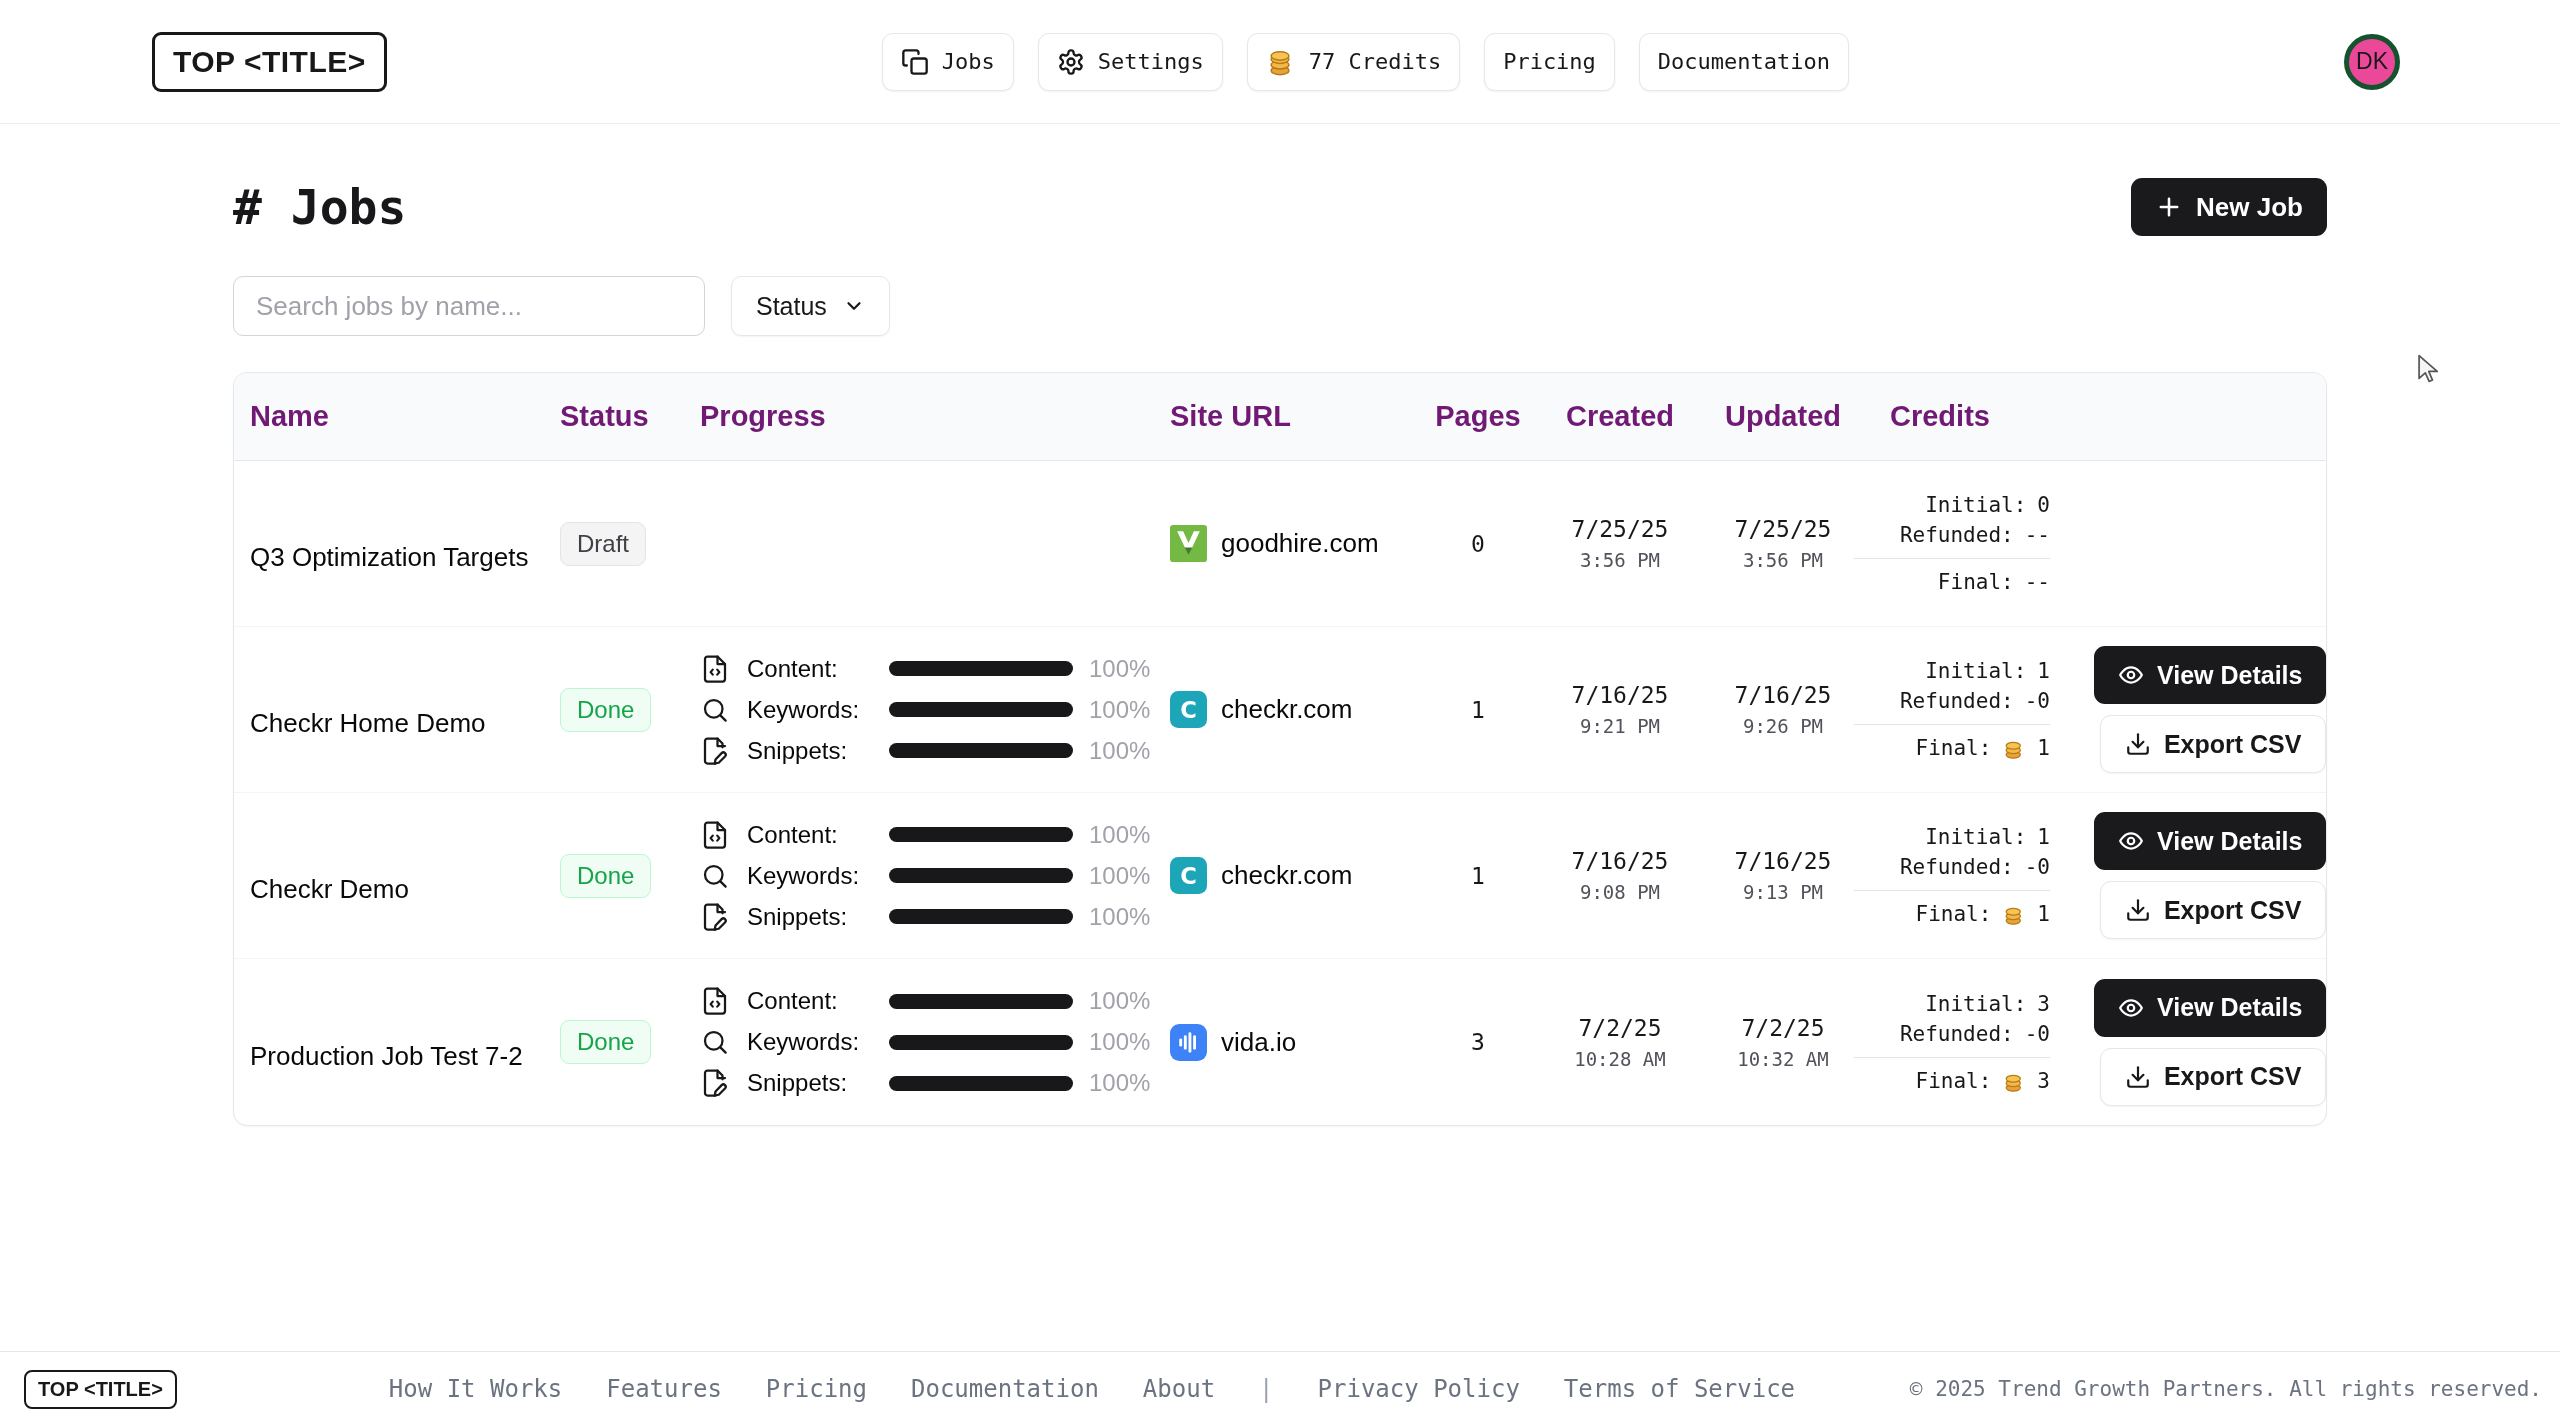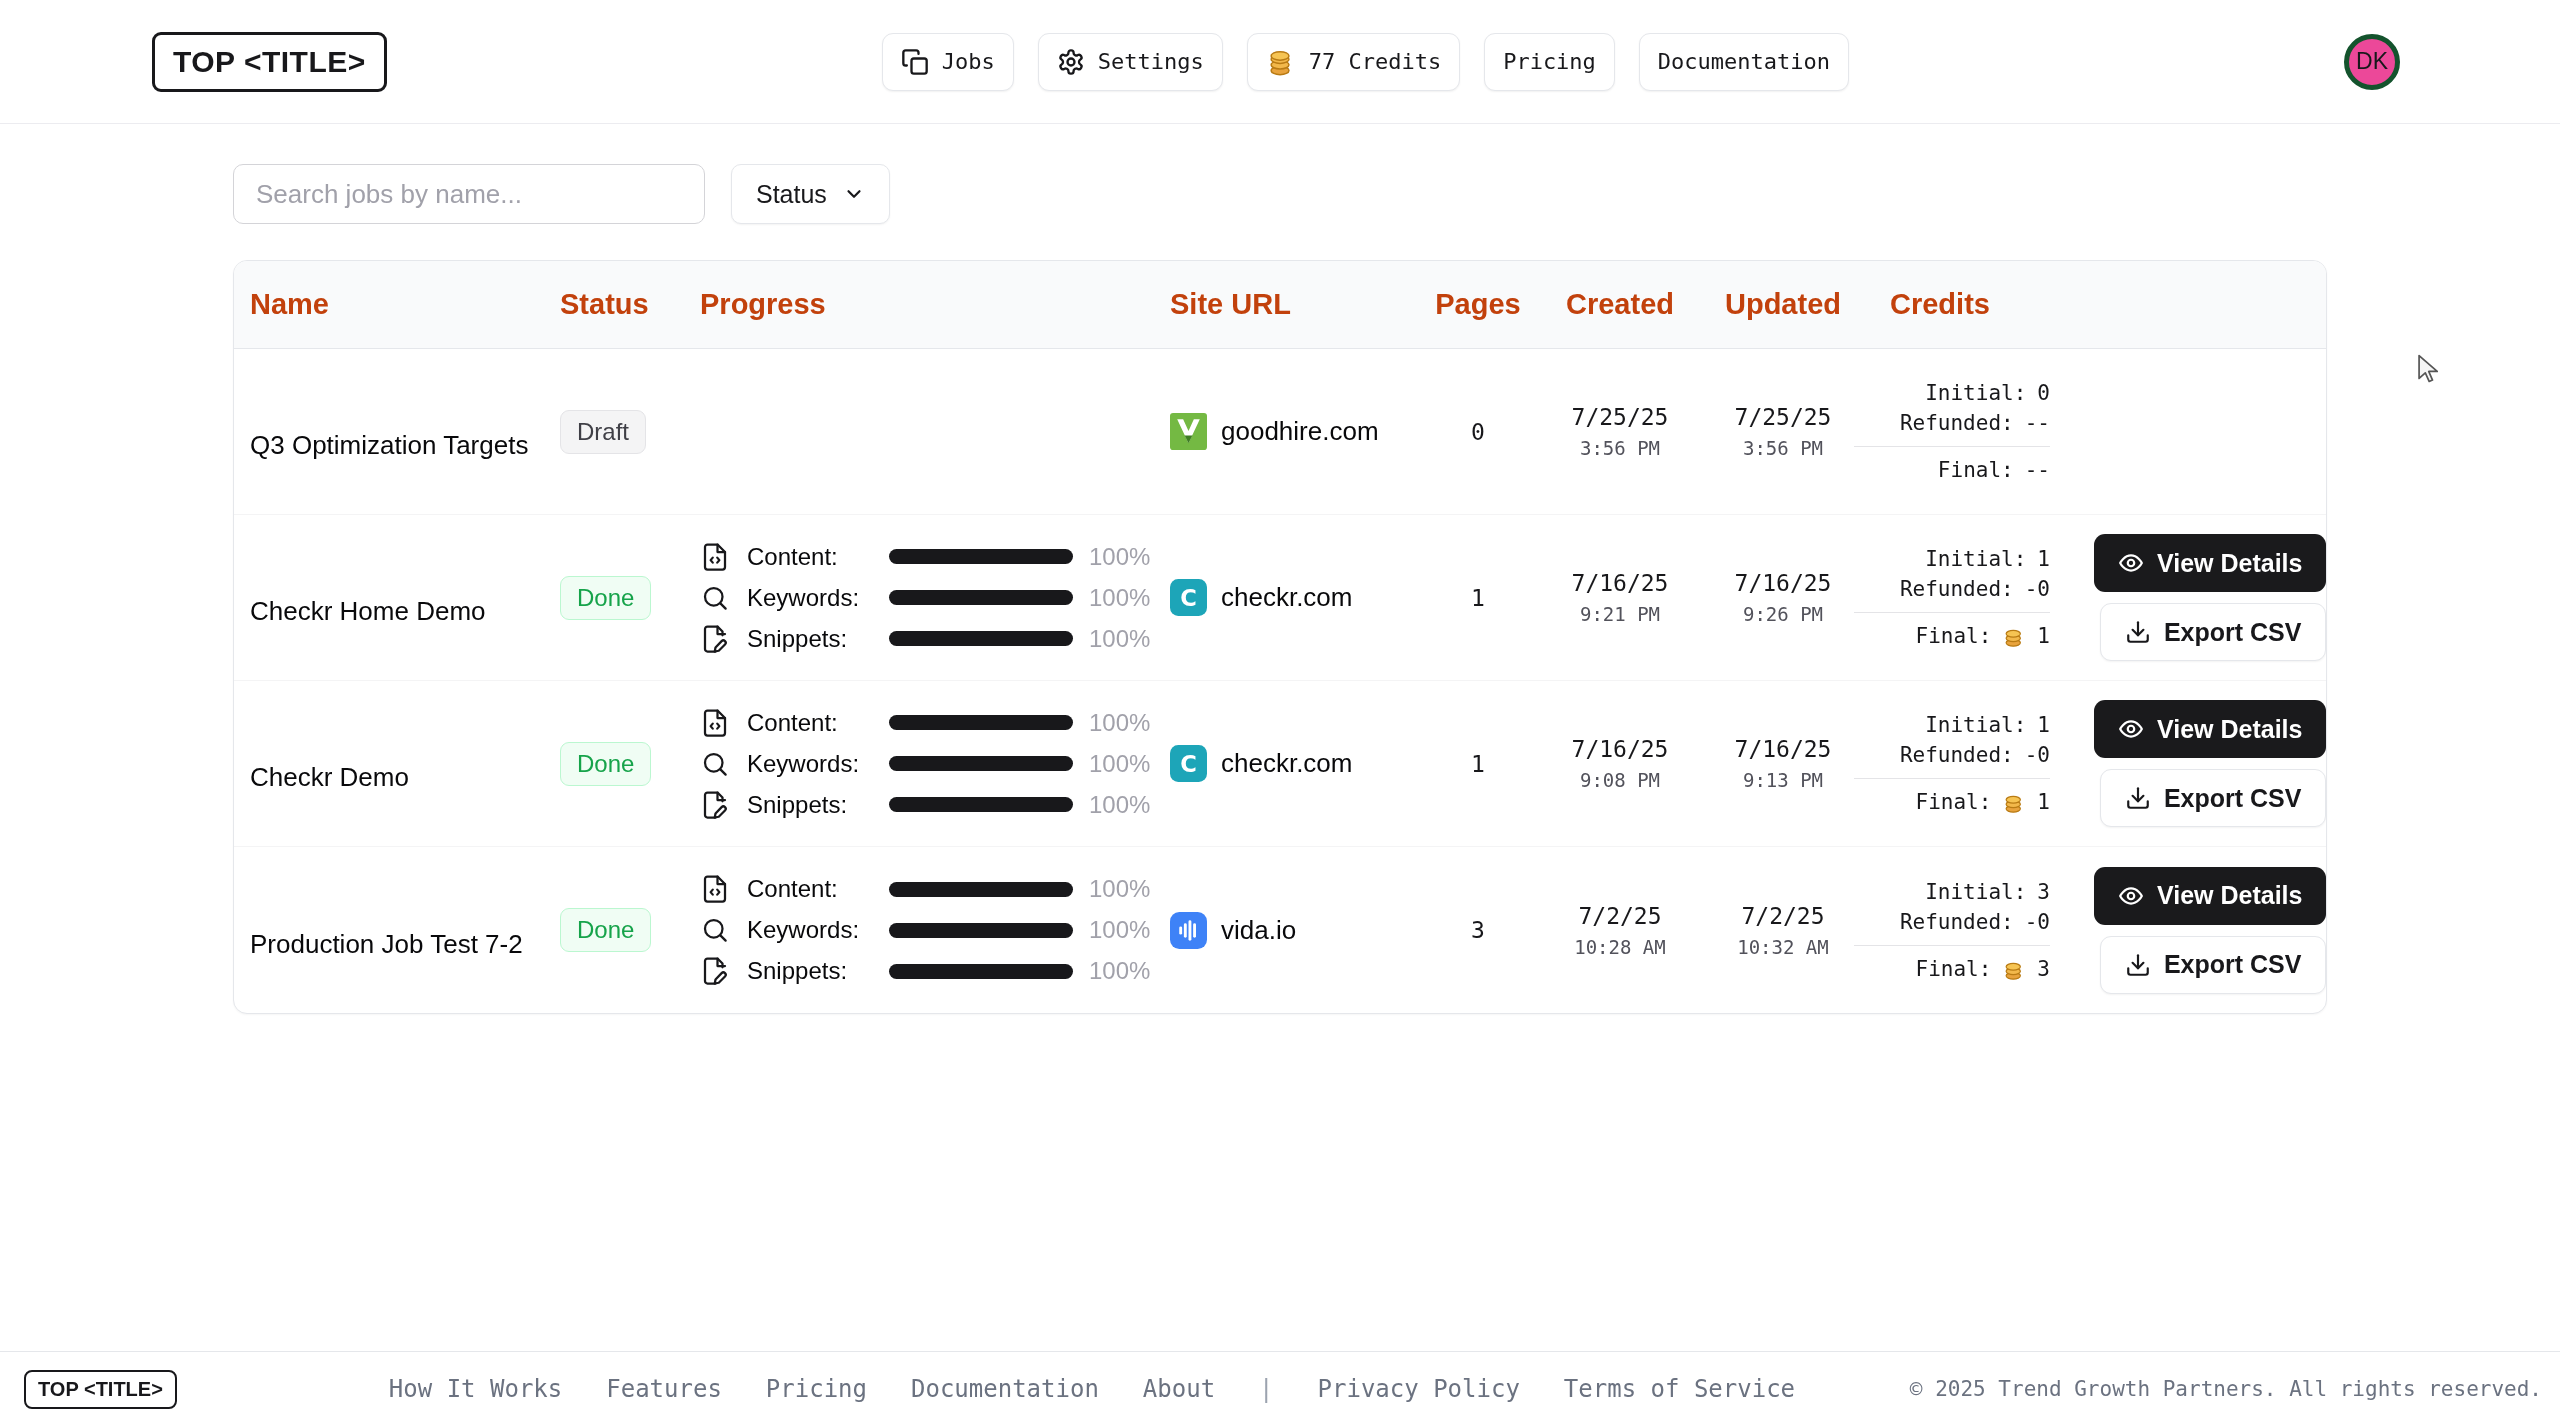--- a/index.html
+++ b/index.html
@@ -57,21 +57,21 @@
     box-shadow:0 1px 2px rgba(0,0,0,.05); cursor:pointer; color:#18181b;
   }
 
   
   .card { margin-top:36px; background:#fff; border:1px solid #e5e7eb; border-radius:14px;
           overflow:hidden; box-shadow:0 1px 2px rgba(0,0,0,.04); }
   .trow { display:grid;
           grid-template-columns:310px 140px 470px 248px 120px 164px 162px 230px 1fr;
           align-items:center; padding:0 16px; }
   .thead { height:88px; background:#f9fafb; border-bottom:1px solid #e5e7eb;
-           font-weight:700; font-size:29px; color:#c2410c; }
+           font-weight:700; font-size:29px; color:#701a75; }
   .th-center { text-align:center; }
   .th-credits { padding-left:26px; }
   .body-row { height:166px; border-bottom:1px solid #f4f4f5; }
   .body-row:last-child { border-bottom:none; }
 
   .job-name { font-size:26px; color:#09090b;margin-top:28px; }
   .badge { display:inline-block; font-size:24px; padding:7px 16px; border-radius:9px; border:1px solid; }
   .badge.draft { background:#f4f4f5; border-color:#e4e4e7; color:#3f3f46; }
   .badge.done  { background:#f0fdf4; border-color:#bbf7d0; color:#16a34a; }
 
@@ -162,20 +162,31 @@
     <button class="nav-btn">
       <span>Documentation</span>
     </button>
   </nav>
 
   <div class="avatar">DK</div>
 </header>
 
 <main class="container">
 
+  <div class="title-row">
+    <h1 class="page-title"># Jobs</h1>
+    <button class="btn dark new-job">
+      <span class="picon" style="width:28px;height:28px;color:#fff">
+        <svg viewBox="0 0 24 24" fill="none" stroke="currentColor" stroke-width="2.2" stroke-linecap="round" width="28" height="28">
+            <path d="M12 5v14M5 12h14"></path>
+          </svg>
+      </span>
+      <span>New Job</span>
+    </button>
+  </div>
 
   <div class="filters">
     <input class="search-input" type="text" placeholder="Search jobs by name..." style="">
     <button class="status-btn">
       <span>Status</span>
       <span class="picon" style="width:22px;height:22px">
         <svg viewBox="0 0 24 24" fill="none" stroke="currentColor" stroke-width="2.4" stroke-linecap="round" stroke-linejoin="round" width="22" height="22">
             <path d="m6 9 6 6 6-6"></path>
           </svg>
       </span>

